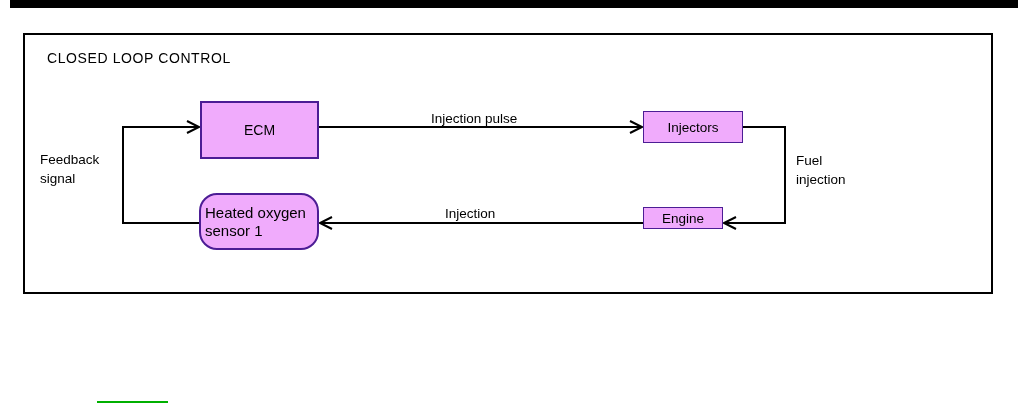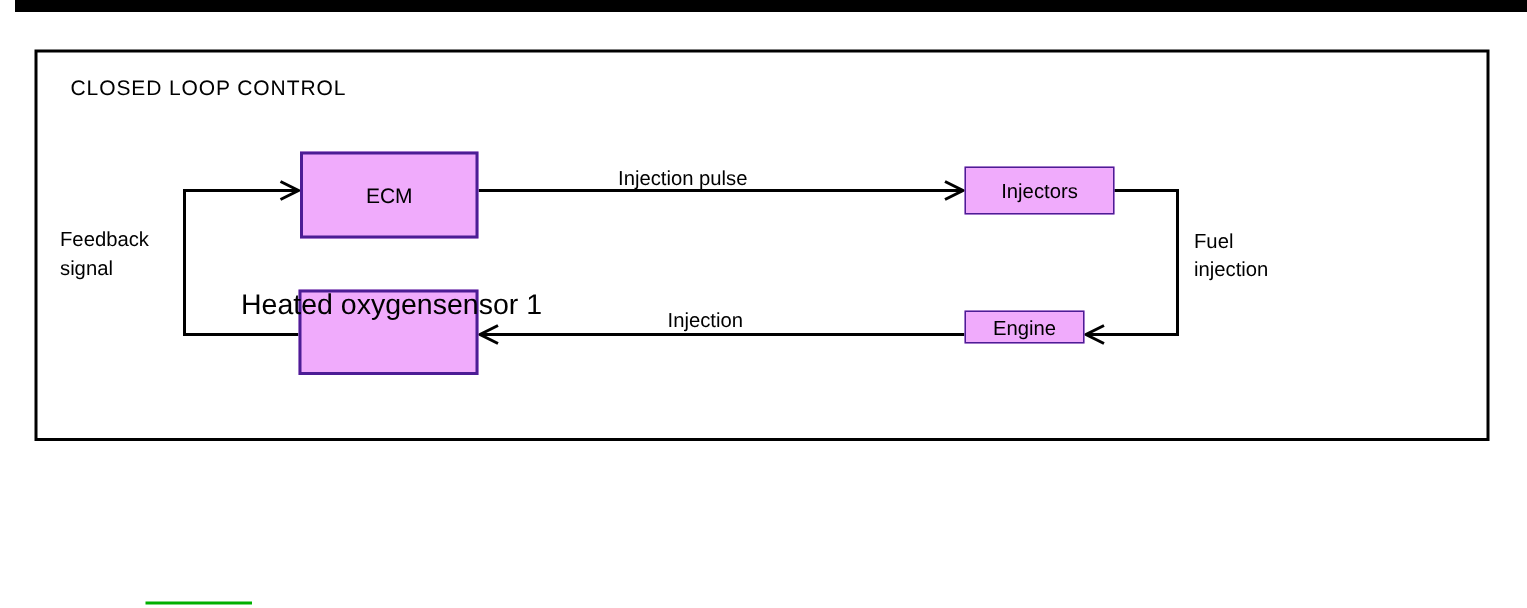--- a/index.html
+++ b/index.html
@@ -66,34 +66,35 @@
     align-items: center;
     justify-content: center;
     font-size: 14px;
     white-space: nowrap;
   }
   .node-ecm        { left: 200px; top: 101px; width: 119px; height: 58px; }
   .node-injectors  { left: 643px; top: 111px; width: 100px;  height: 32px; border-width: 1.5px; font-size: 13.5px; }
   .node-engine     { left: 643px; top: 207px; width: 80px;  height: 22px; border-width: 1.5px; font-size: 13.5px; }
   .node-sensor {
     left: 199px; top: 193px; width: 120px; height: 57px;
-    flex-direction: row;
+    flex-direction: column;
     align-items: flex-start;
     justify-content: center;
     padding-left: 4px;
-    font-size: 19px;
+    font-size: 15px;
     line-height: 18px;
+    border-radius: 18px;
   }
   .edge-label {
     position: absolute;
     font-size: 13.5px;
     line-height: 19px;
     white-space: nowrap;
   }
-  .label-injection-pulse { left: 412px; top: 109px; }
+  .label-injection-pulse { left: 431px; top: 109px; }
   .label-combustion      { left: 445px; top: 204px; }
   .label-fuel-injection  { left: 796px; top: 151px; }
   .label-feedback-signal { left: 40px;  top: 150px; }
   .link-underline {
     position: absolute;
     left: 97px;
     top: 401px;
     width: 71px;
     height: 2px;
     background: #00b000;

